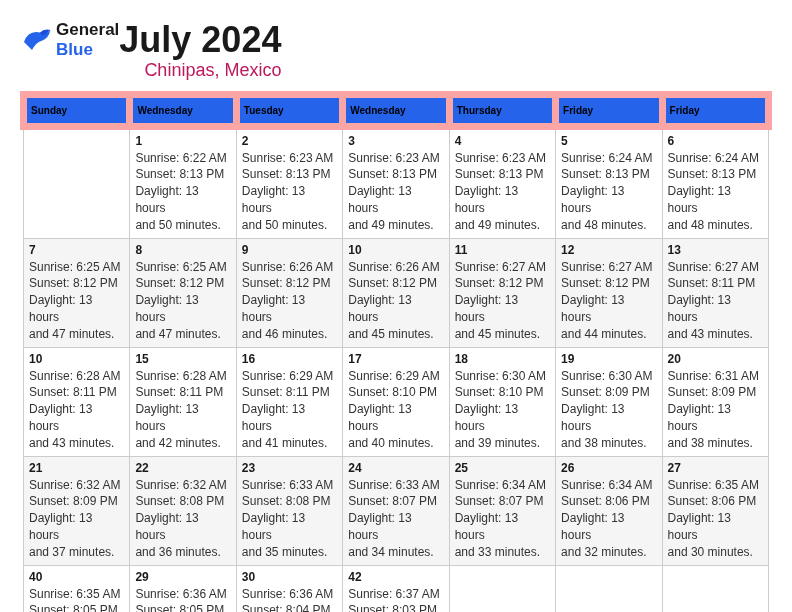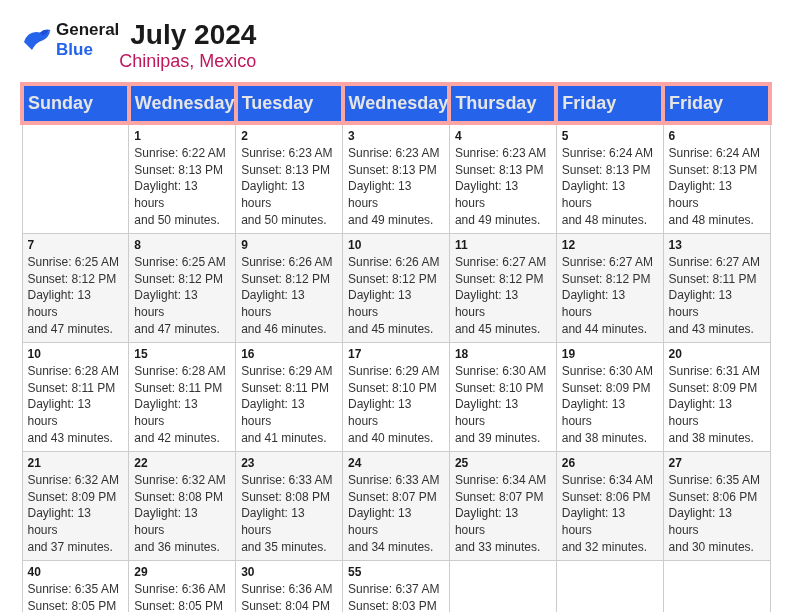--- a/index.html
+++ b/index.html
@@ -21,42 +21,42 @@
       gap: 4px;
     }
     .logo-bird {
       width: 32px;
       height: 28px;
     }
     .title-block {
       text-align: right;
     }
     .month-title {
-      font-size: 28px;
+      font-size: 36px;
       font-weight: bold;
       color: #1a1a1a;
       line-height: 1.1;
     }
     .location-title {
       font-size: 18px;
       color: #be185d;
     }
     table {
       width: 100%;
       border-collapse: collapse;
       table-layout: fixed;
     }
     thead th {
       background-color: #2563eb;
-      color: #e5e5e5;
+      color: #000000;
       padding: 7px 4px;
-      font-size: 18px;
+      font-size: 10px;
       font-weight: bold;
       text-align: left;
-      border: 4px solid #fca5a5;
+      border: 7px solid #fca5a5;
     }
     tbody td {
       border: 1px solid #ccc;
       vertical-align: top;
       padding: 4px 5px;
       font-size: 10.5px;
       color: #222;
       height: 80px;
     }
     .day-number {
@@ -332,21 +332,21 @@
 and 28 minutes.</div>
         </td>
         <td>
           <span class="day-number">30</span>
           <div class="day-info" style="white-space: pre-line;">Sunrise: 6:36 AM
 Sunset: 8:04 PM
 Daylight: 13 hours
 and 27 minutes.</div>
         </td>
         <td>
-          <span class="day-number">55</span>
+          <span class="day-number">42</span>
           <div class="day-info" style="white-space: pre-line;">Sunrise: 6:37 AM
 Sunset: 8:03 PM
 Daylight: 13 hours
 and 26 minutes.</div>
         </td>
         <td class="empty-cell"></td>
         <td class="empty-cell"></td>
         <td class="empty-cell"></td>
       </tr>
     </tbody>

